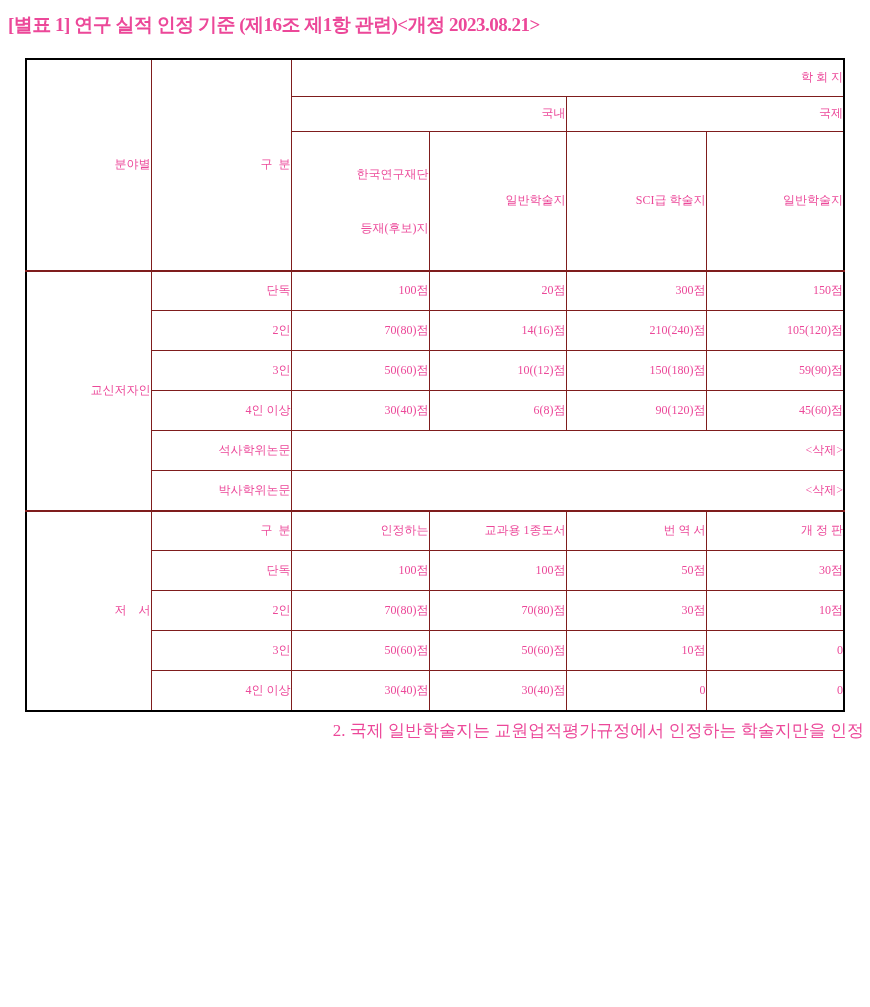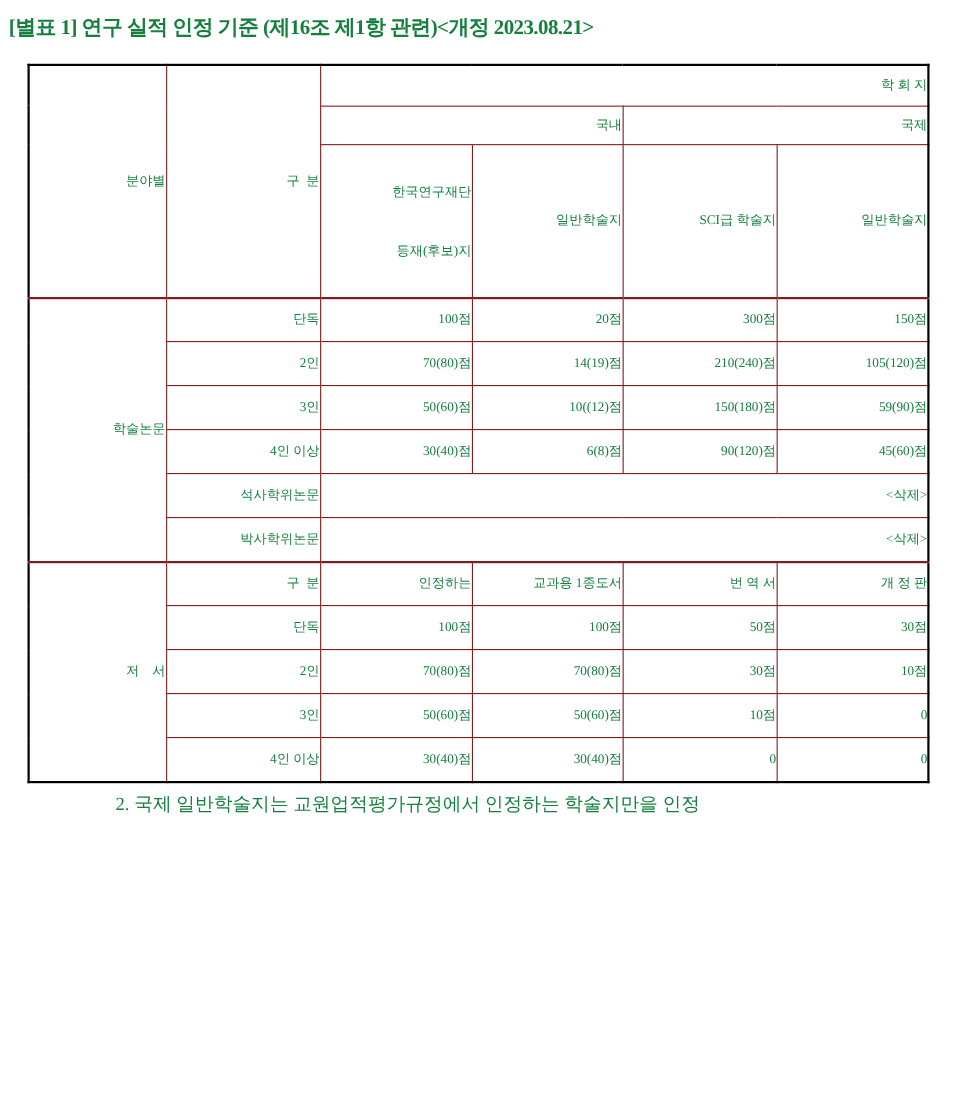--- a/index.html
+++ b/index.html
@@ -2,21 +2,21 @@
 <html><head>
 <meta charset="utf-8">
 <style>
   html, body { margin: 0; padding: 0; background: #ffffff; }
   .page {
     position: relative;
     width: 870px;
     height: 1007px;
     background: #ffffff;
     font-family: "Liberation Serif", "DejaVu Serif", serif;
-    color: #15803d;
+    color: #ec4899;
     overflow: hidden;
   }
   .doc-title {
     position: absolute;
     left: 8px;
     top: 12px;
     font-size: 19px;
     font-weight: bold;
     letter-spacing: -0.5px;
     white-space: pre;
@@ -47,21 +47,21 @@
   tr.body-row { height: 40px; }
   .notes {
     position: absolute;
     left: 8px;
     top: 636px;
     width: 856px;
     font-size: 17px;
     line-height: 38px;
     white-space: pre;
   }
-  .notes .indent-item { padding-left: 97px; }
+  .notes .indent-item { padding-left: 97px; text-align: right; }
 </style>
 </head>
 <body>
 
 <div class="page">
 
   <div class="doc-title">[별표 1] 연구 실적 인정 기준 (제16조 제1항 관련)&lt;개정 2023.08.21&gt;</div>
 
   <table class="criteria">
     <colgroup>
@@ -87,31 +87,31 @@
       <td class="thick-bottom two-line">
         <span>한국연구재단</span>
         <span>등재(후보)지</span>
       </td>
       <td class="thick-bottom">일반학술지</td>
       <td class="thick-bottom">SCI급 학술지</td>
       <td class="thick-bottom">일반학술지</td>
     </tr>
 
     <tr class="body-row">
-      <td rowspan="6" class="thick-bottom">학술논문</td>
+      <td rowspan="6" class="thick-bottom">교신저자인</td>
       <td>단독</td>
       <td>100점</td>
       <td>20점</td>
       <td>300점</td>
       <td>150점</td>
     </tr>
     <tr class="body-row">
       <td>2인</td>
       <td>70(80)점</td>
-      <td>14(19)점</td>
+      <td>14(16)점</td>
       <td>210(240)점</td>
       <td>105(120)점</td>
     </tr>
     <tr class="body-row">
       <td>3인</td>
       <td>50(60)점</td>
       <td>10((12)점</td>
       <td>150(180)점</td>
       <td>59(90)점</td>
     </tr>

